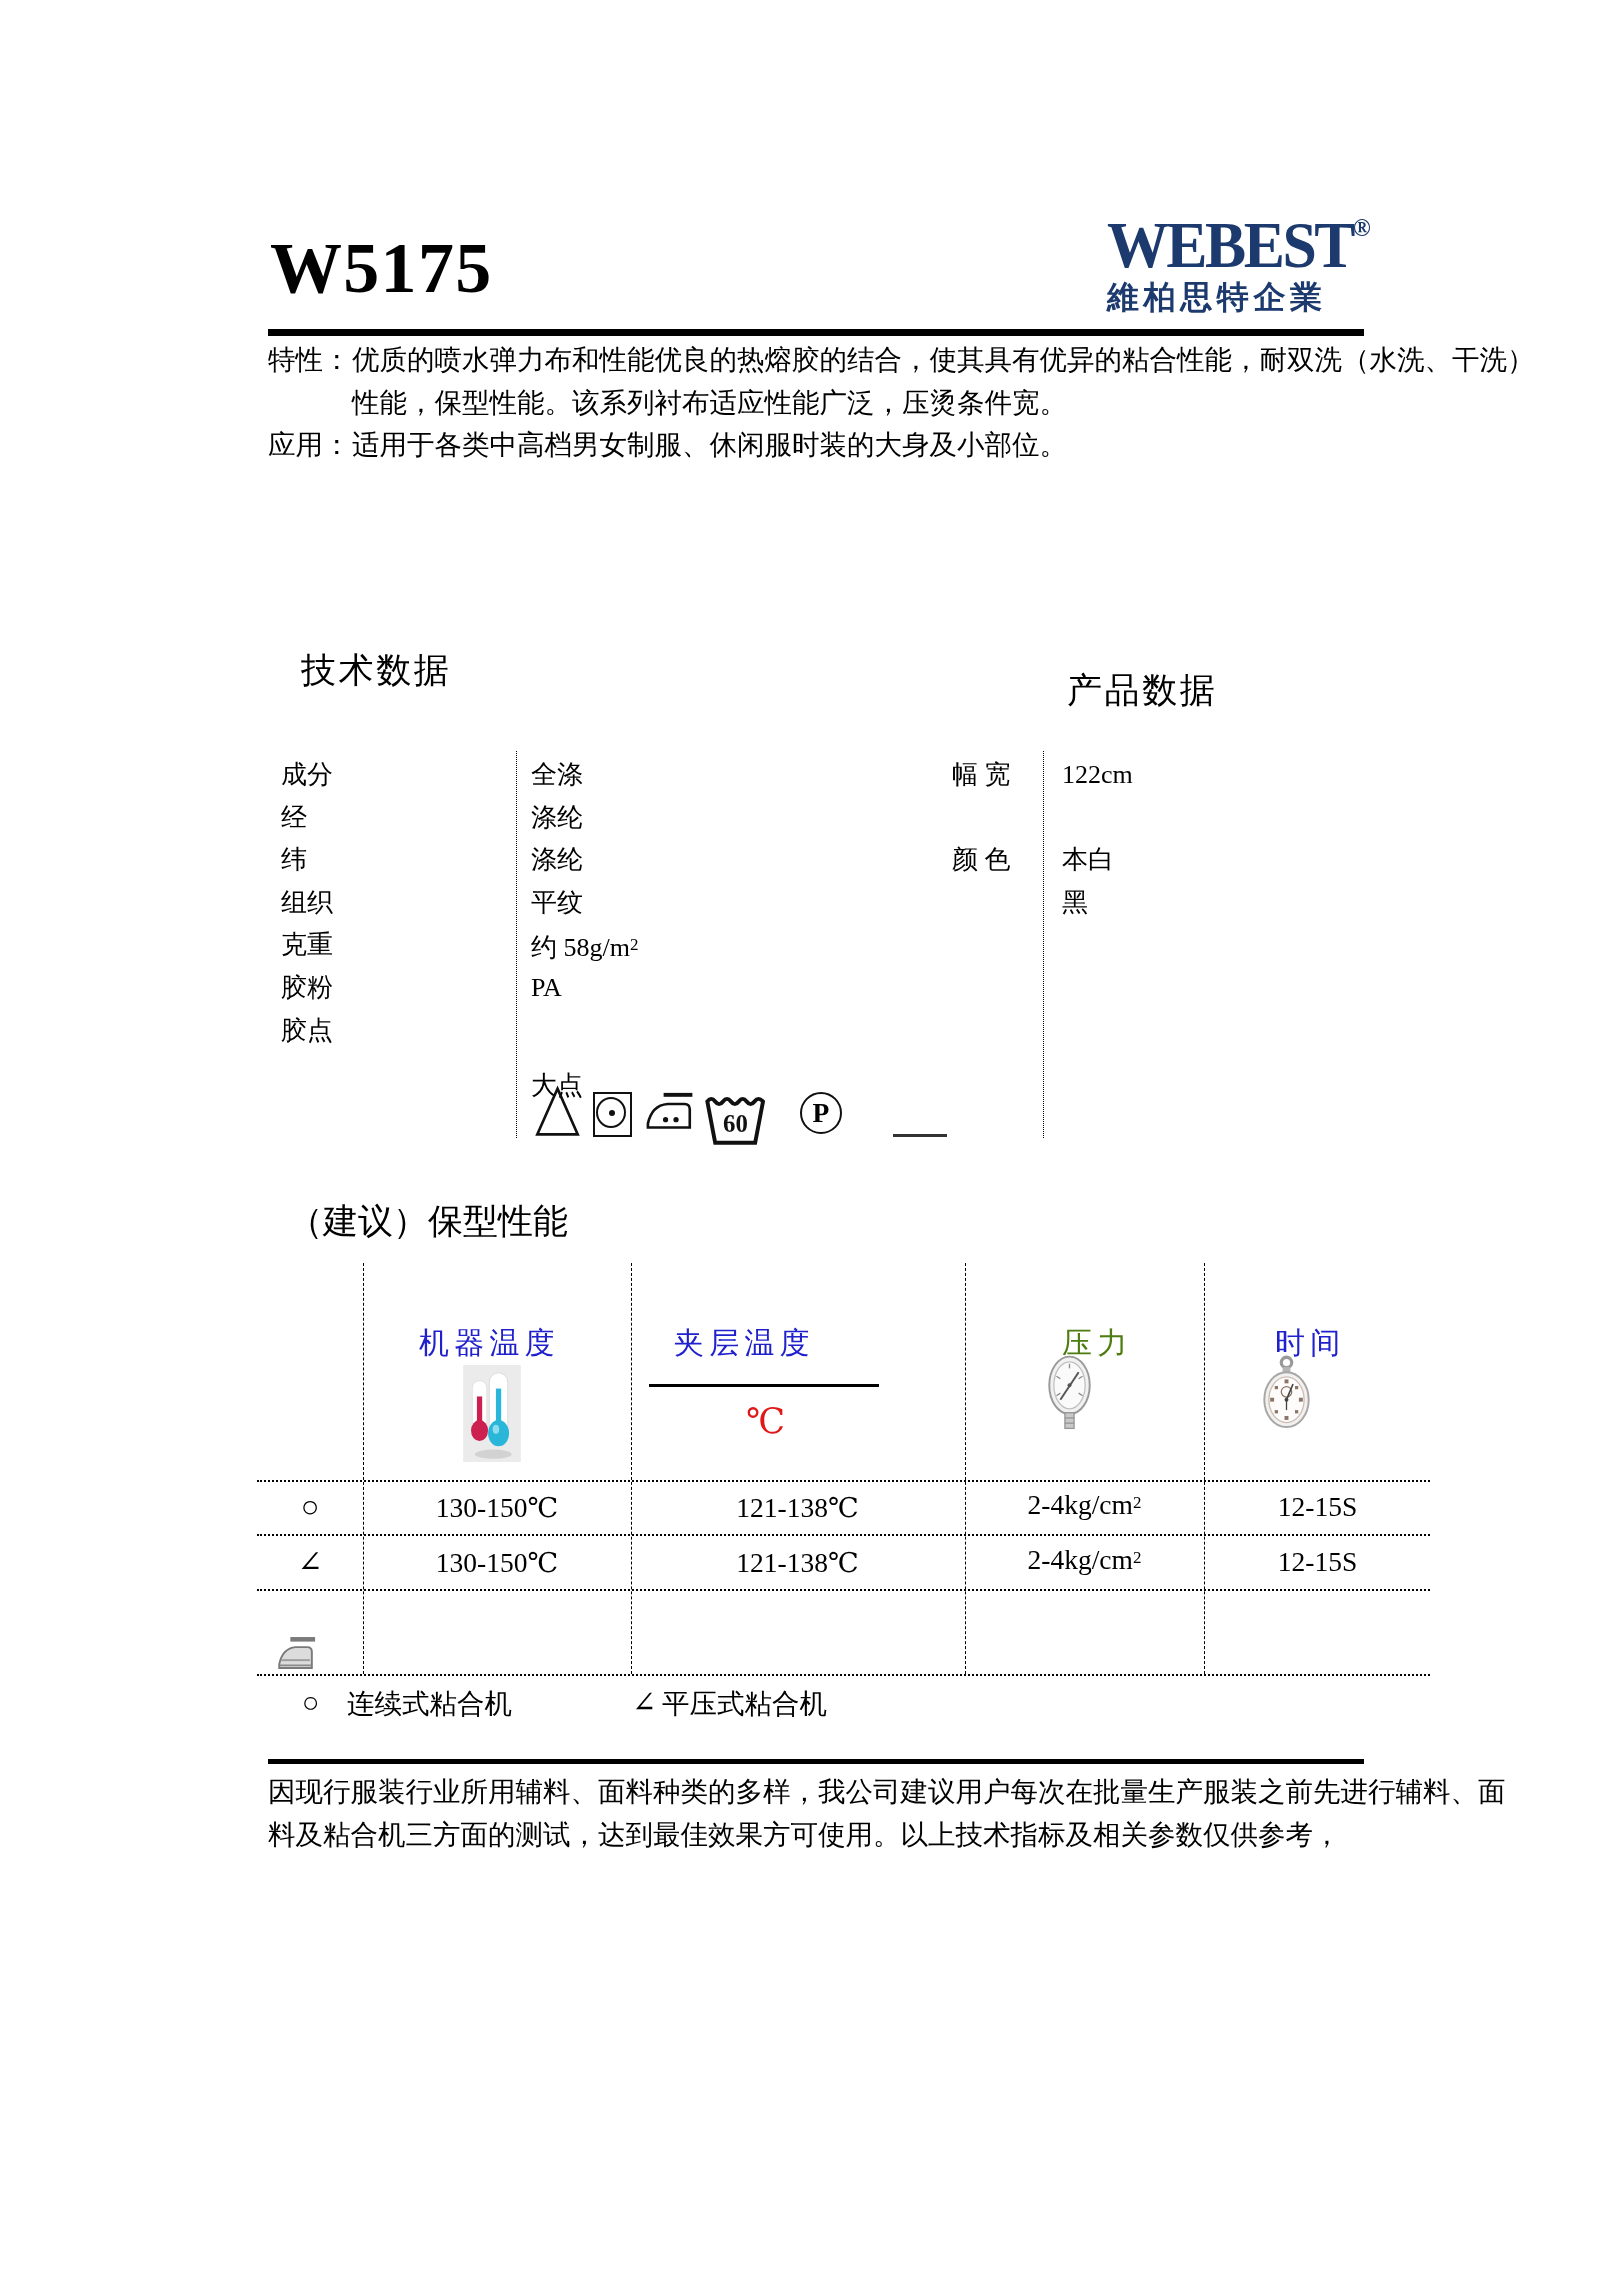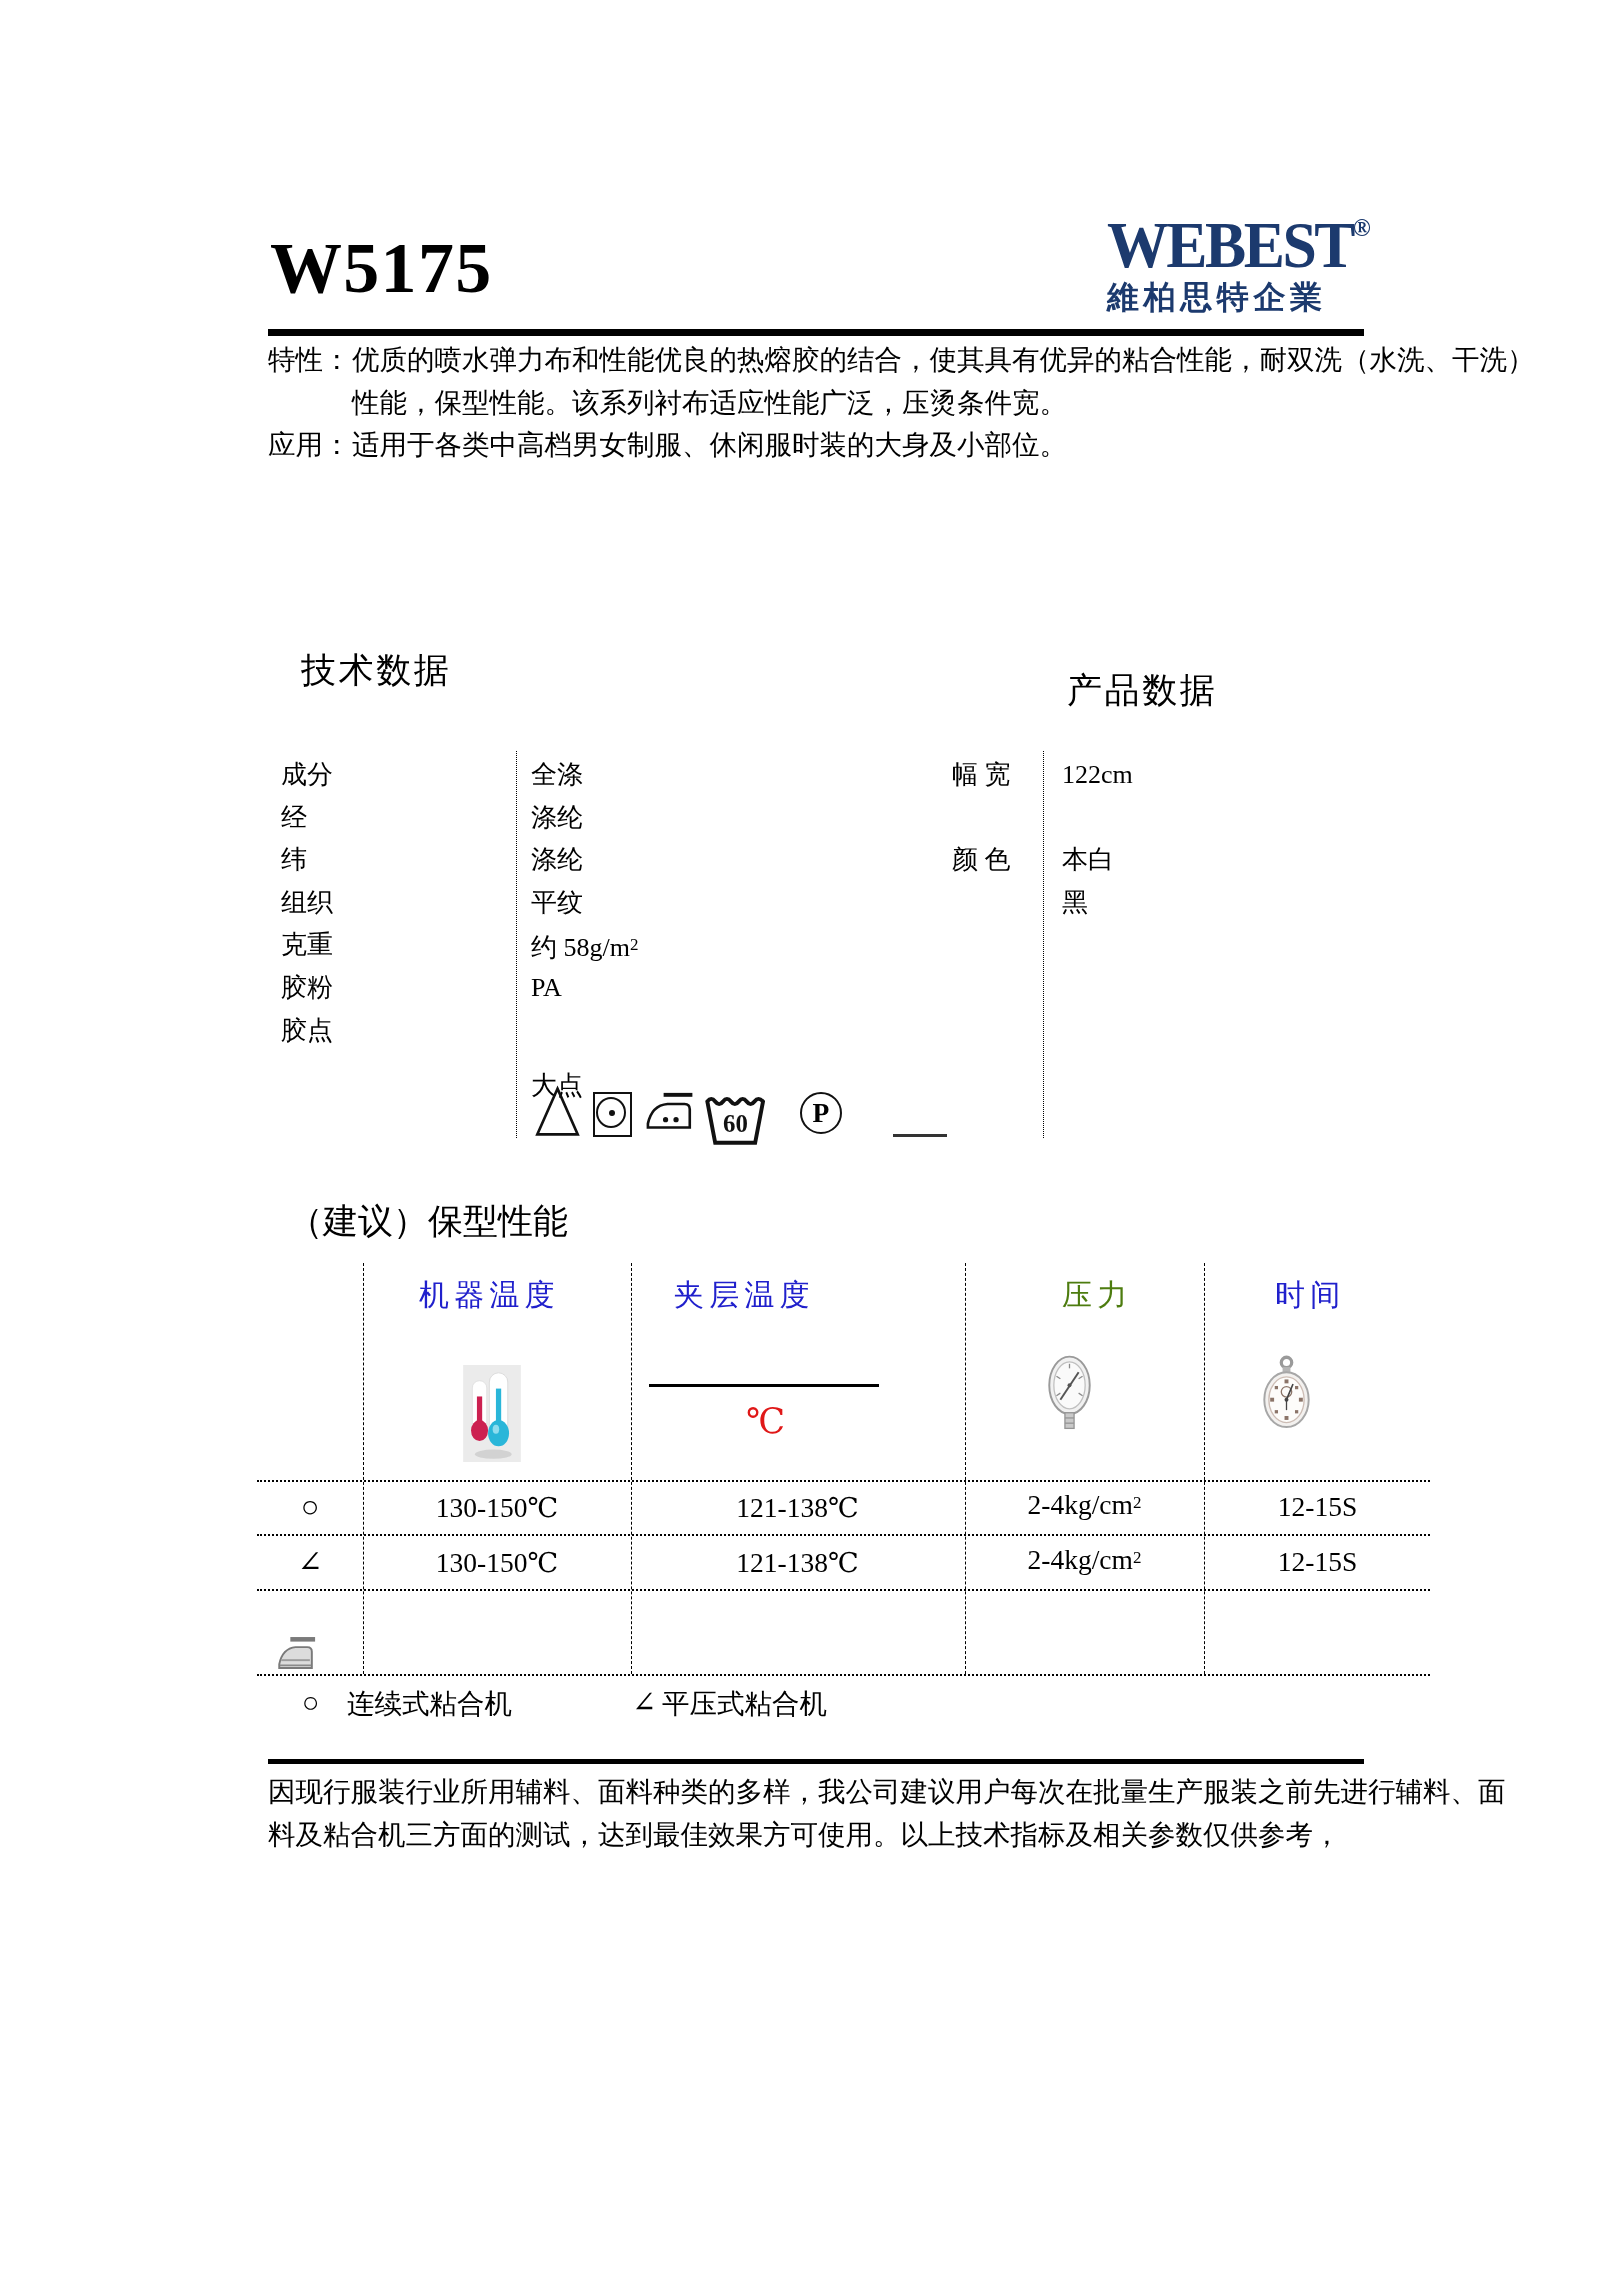--- a/index.html
+++ b/index.html
@@ -7,21 +7,21 @@
         font-family:"Liberation Serif","DejaVu Serif",serif;color:#000;}
   .abs{position:absolute;}
   .t42{font-size:27.5px;line-height:33px;white-space:nowrap;}
   .t40{font-size:26px;line-height:31px;white-space:nowrap;}
   .h54{font-size:35px;line-height:39px;white-space:nowrap;}
   .rule{background:#000;}
   .navy{color:#1c3a6e;}
   .dotv{border-left:1.3px dotted #000;}
   .dashv{border-left:1.3px dashed #000;}
   .doth{border-top:2px dotted #000;}
-  .bluehdr{font-size:30px;line-height:34px;letter-spacing:5.2px;white-space:nowrap;}
+  .bluehdr{font-size:30px;line-height:34px;letter-spacing:5.2px;white-space:nowrap;margin-top:48px;}
   .cell{text-align:center;font-size:27.5px;line-height:31px;white-space:nowrap;}
   .sup{font-size:17px;vertical-align:5.9px;}
   .sym{font-size:31px;line-height:31px;text-align:center;}
   
   .tumble{box-sizing:border-box;border:2.6px solid #111;background:#fff;}
   .tumble .circ{box-sizing:border-box;position:absolute;left:1.3px;top:3.3px;width:30px;height:31px;border:2.6px solid #111;border-radius:50%;}
   .tumble .dot{position:absolute;left:13.7px;top:16.4px;width:5.9px;height:5.9px;background:#111;border-radius:50%;}
   .pcirc{box-sizing:border-box;border:2.6px solid #111;border-radius:50%;text-align:center;}
   .pcirc span{font-size:27.5px;line-height:37px;font-weight:bold;}
   .careline{background:#333;}

